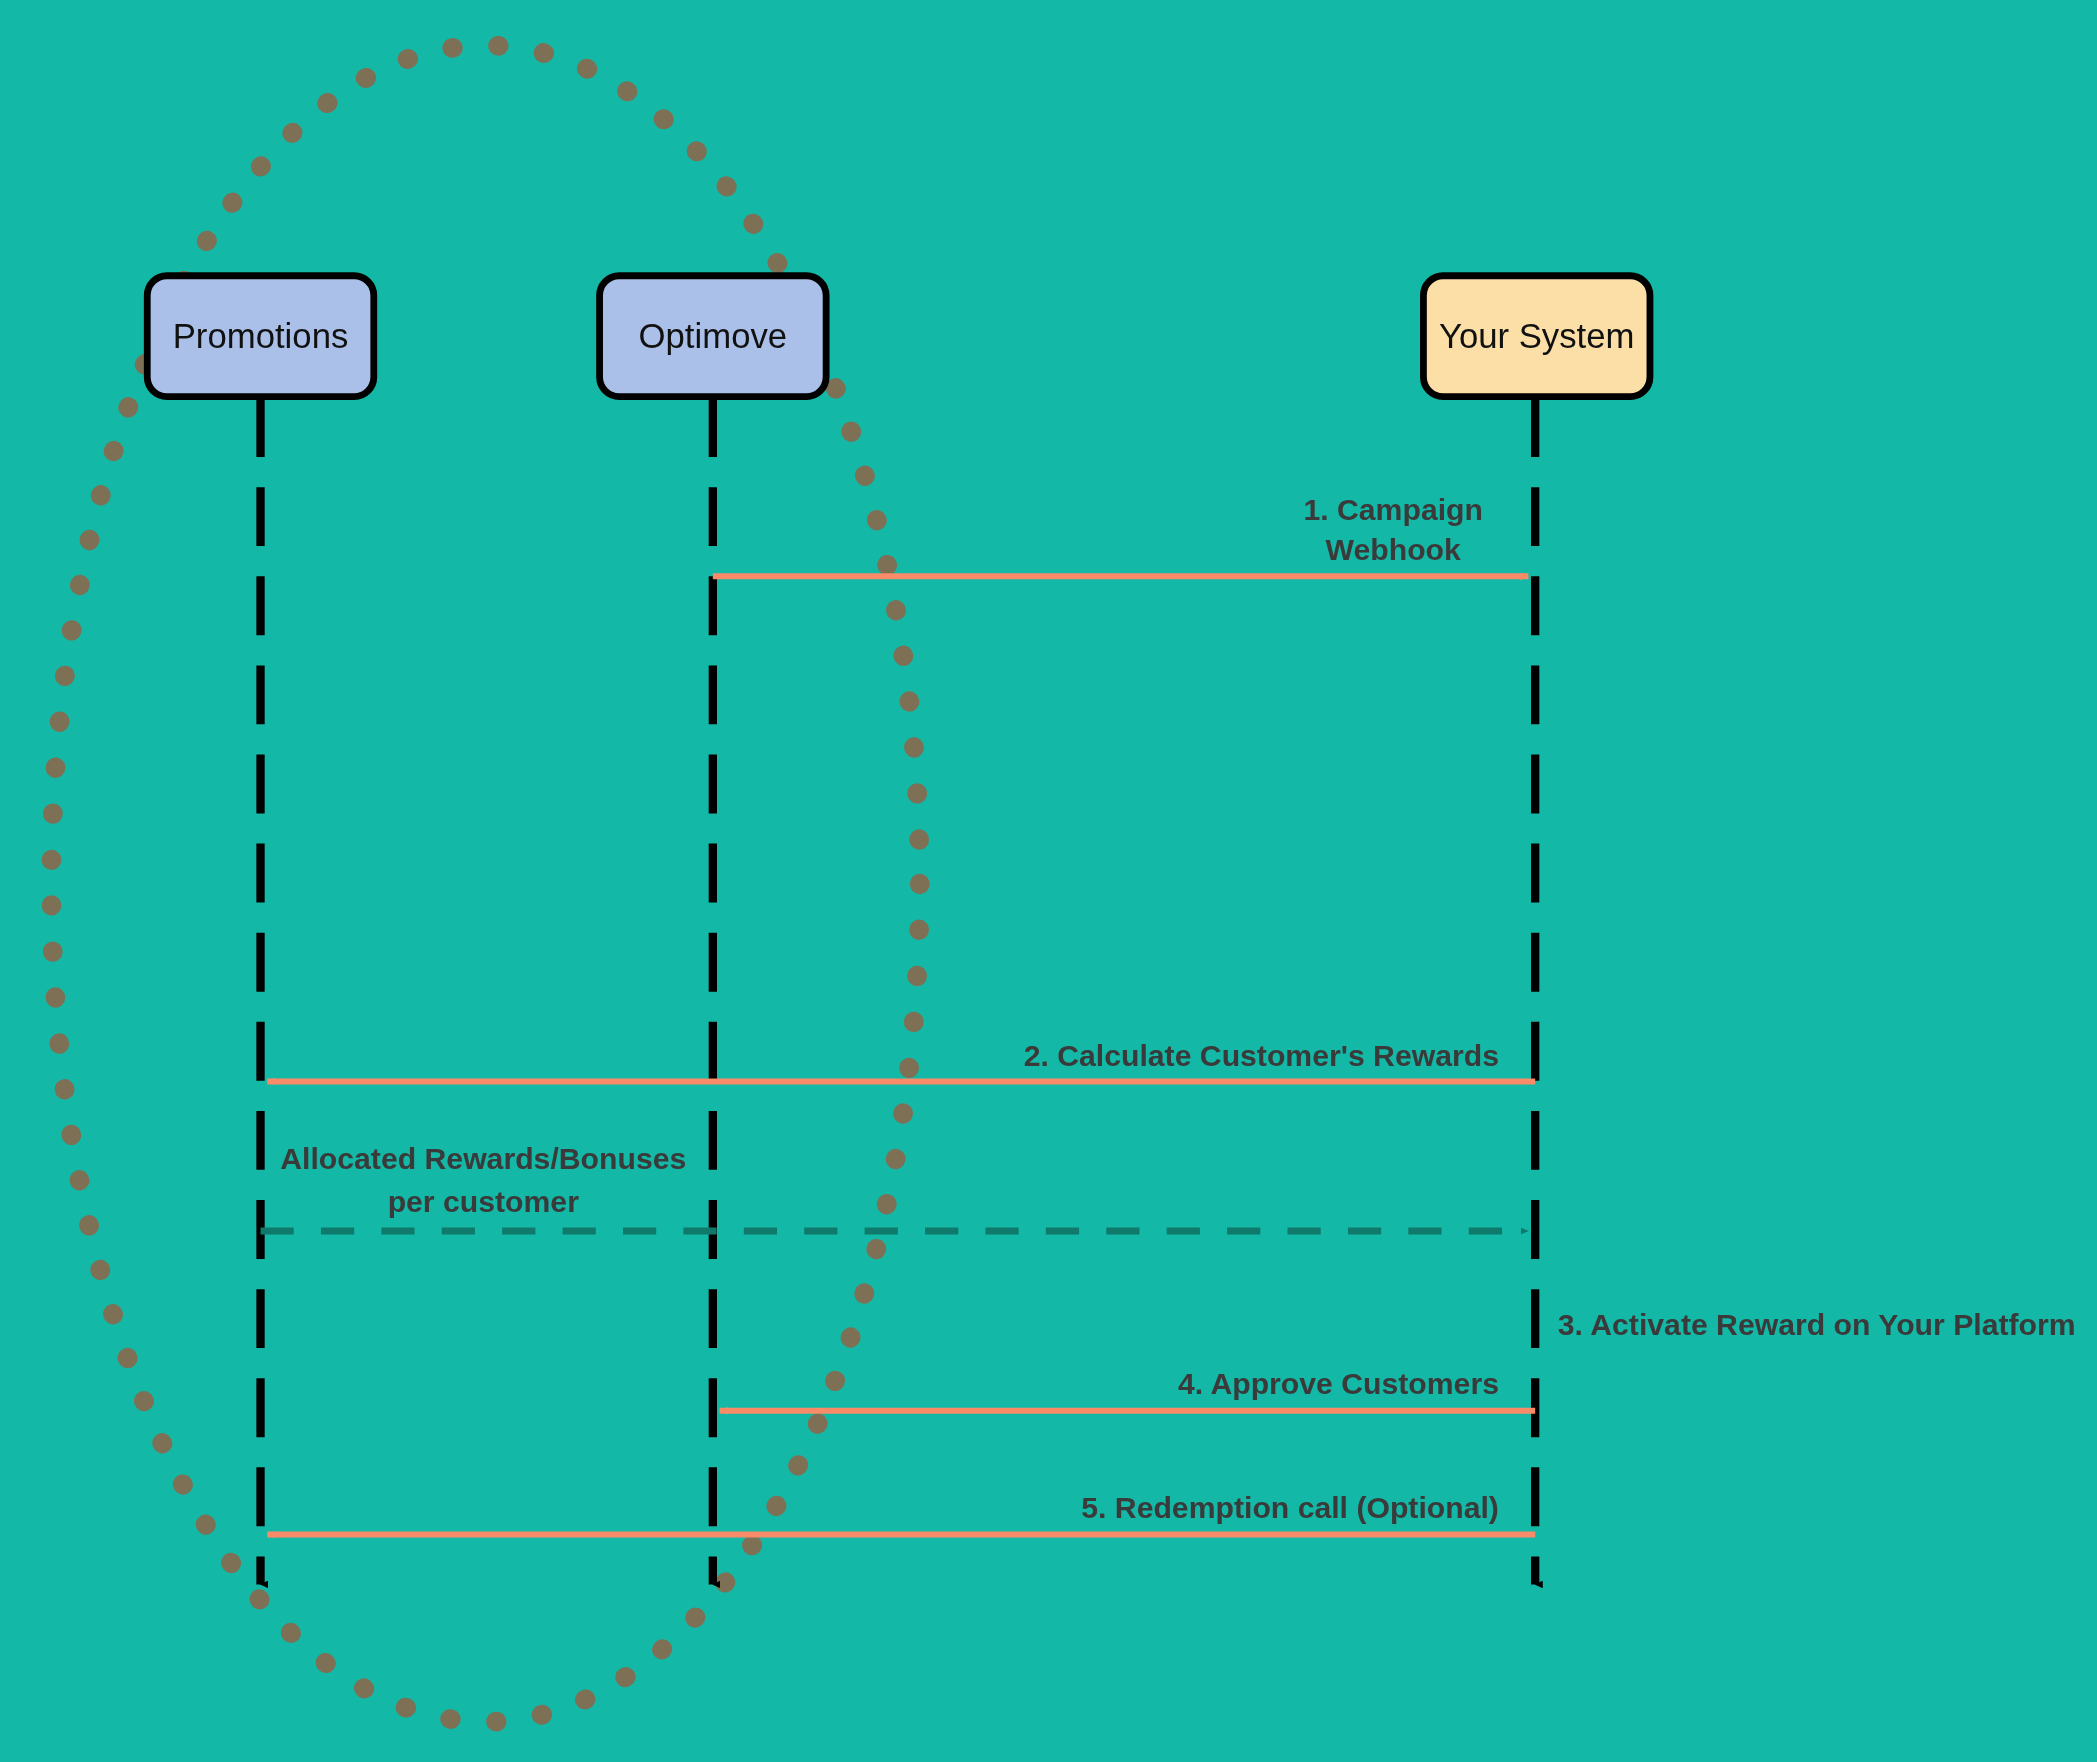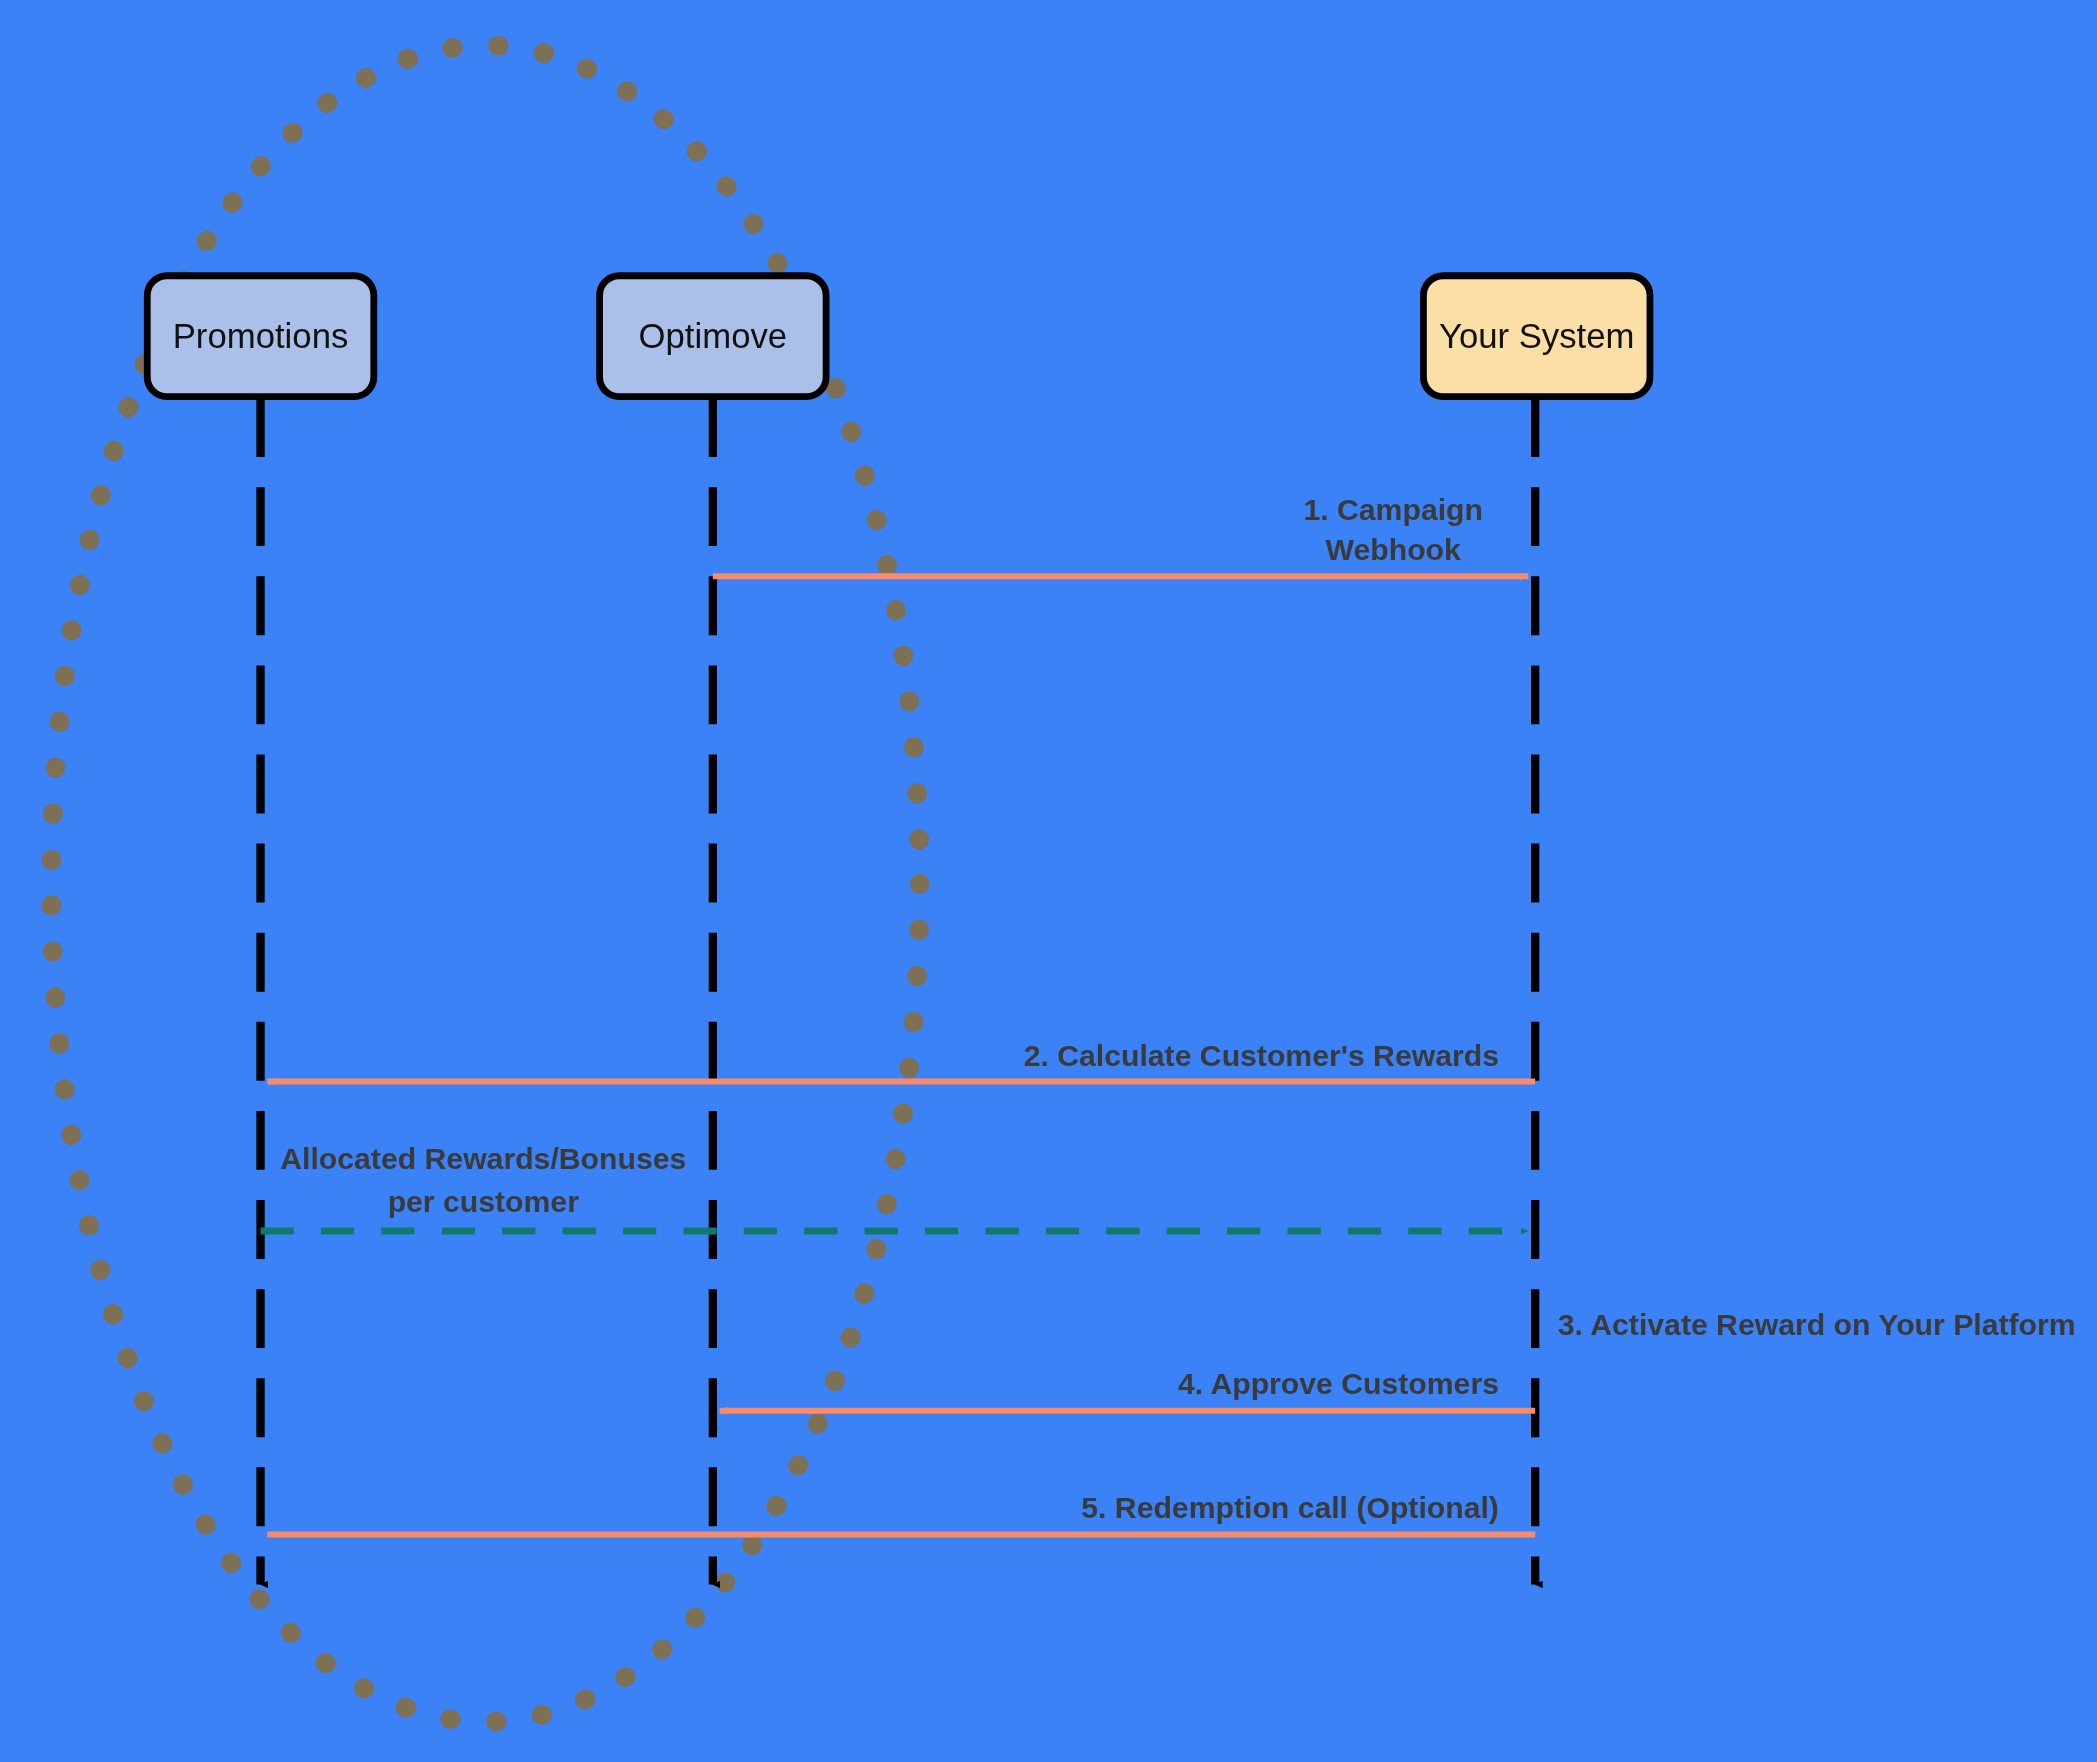--- a/index.html
+++ b/index.html
@@ -7,21 +7,21 @@
     padding: 0;
     background: #ffffff;
   }
   body {
     font-family: "Liberation Sans", sans-serif;
   }
   #stage {
     position: relative;
     width: 2097px;
     height: 1762px;
-    background: #3b82f6;
+    background: #14b8a6;
     overflow: hidden;
     text-align: right;
   }
   #diagram-svg {
     position: absolute;
     top: 0;
     left: 0;
     width: 2097px;
     height: 1762px;
   }

